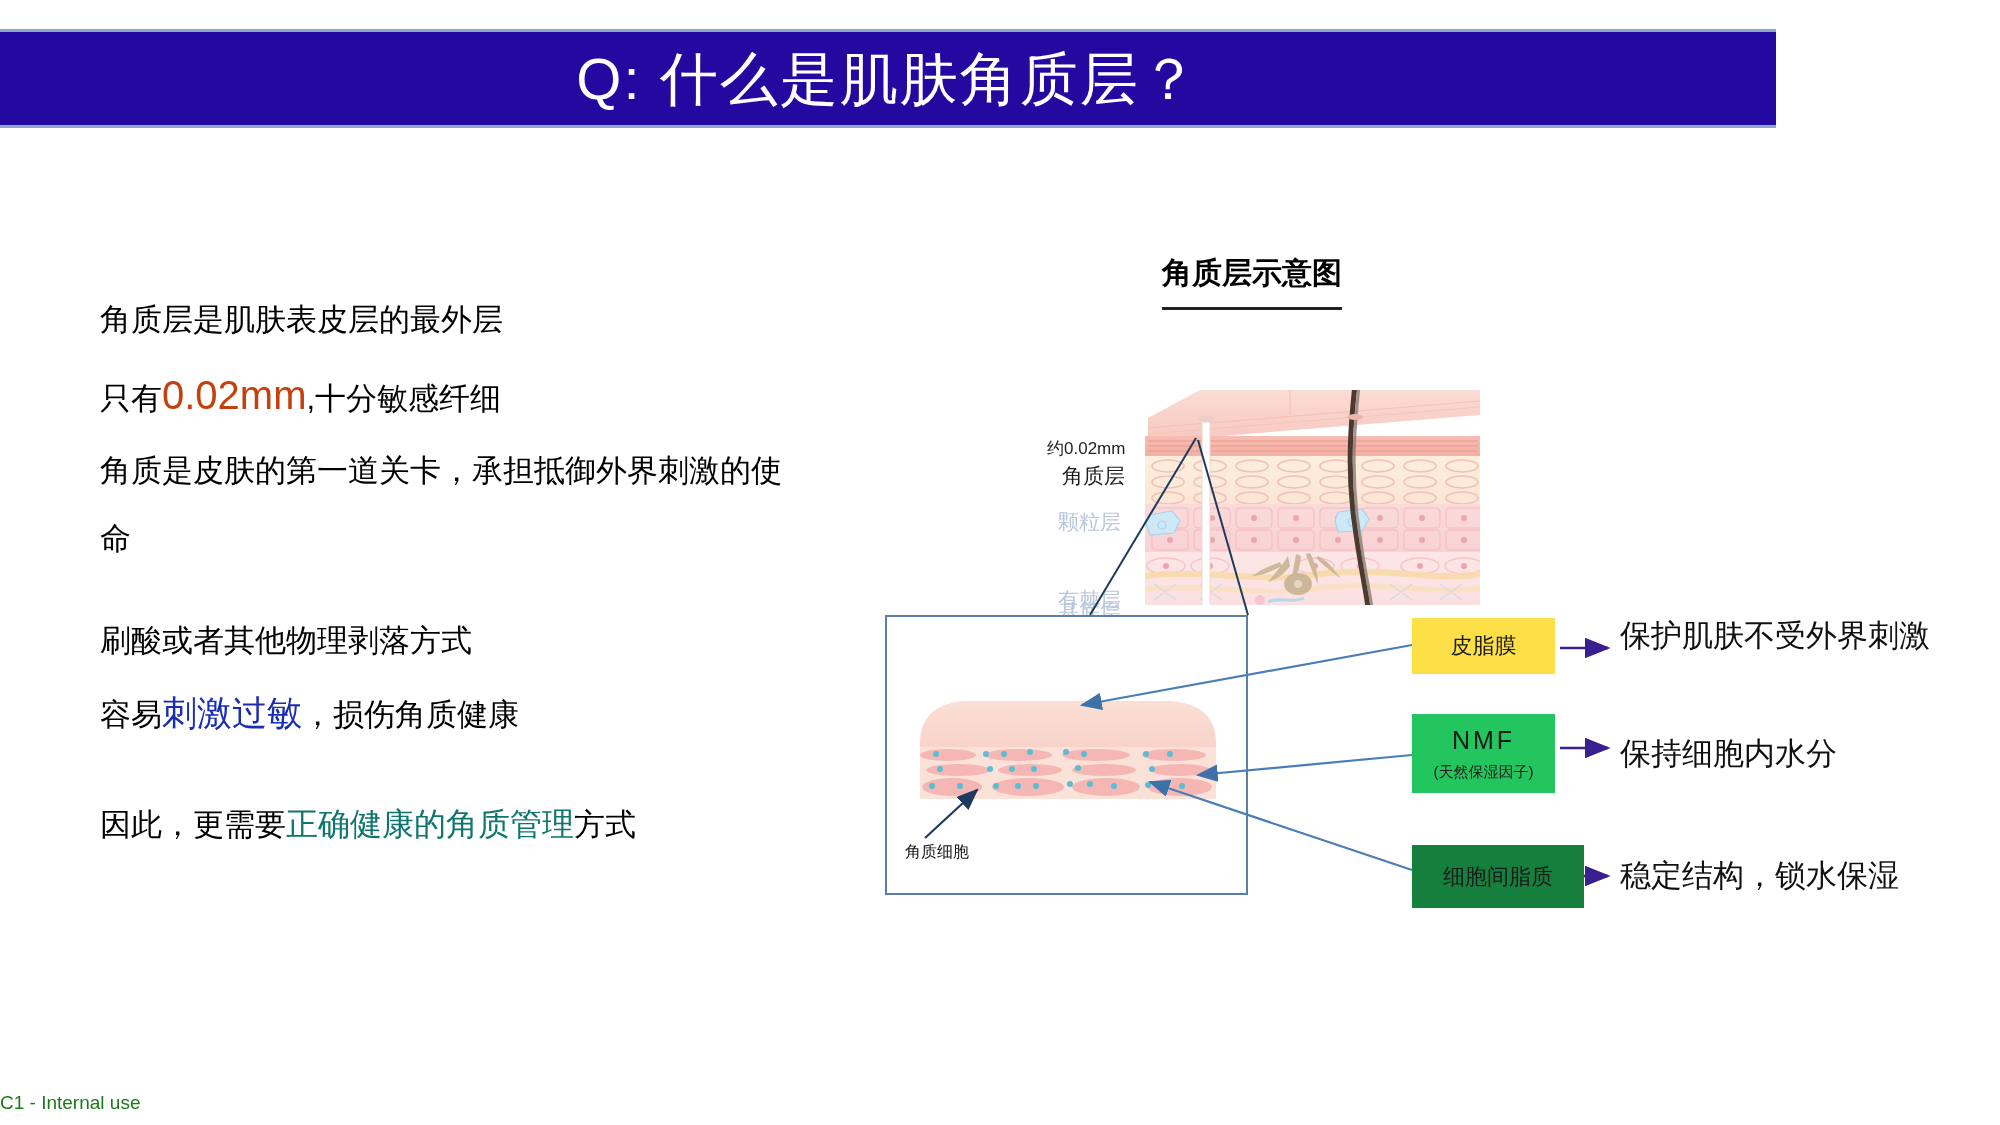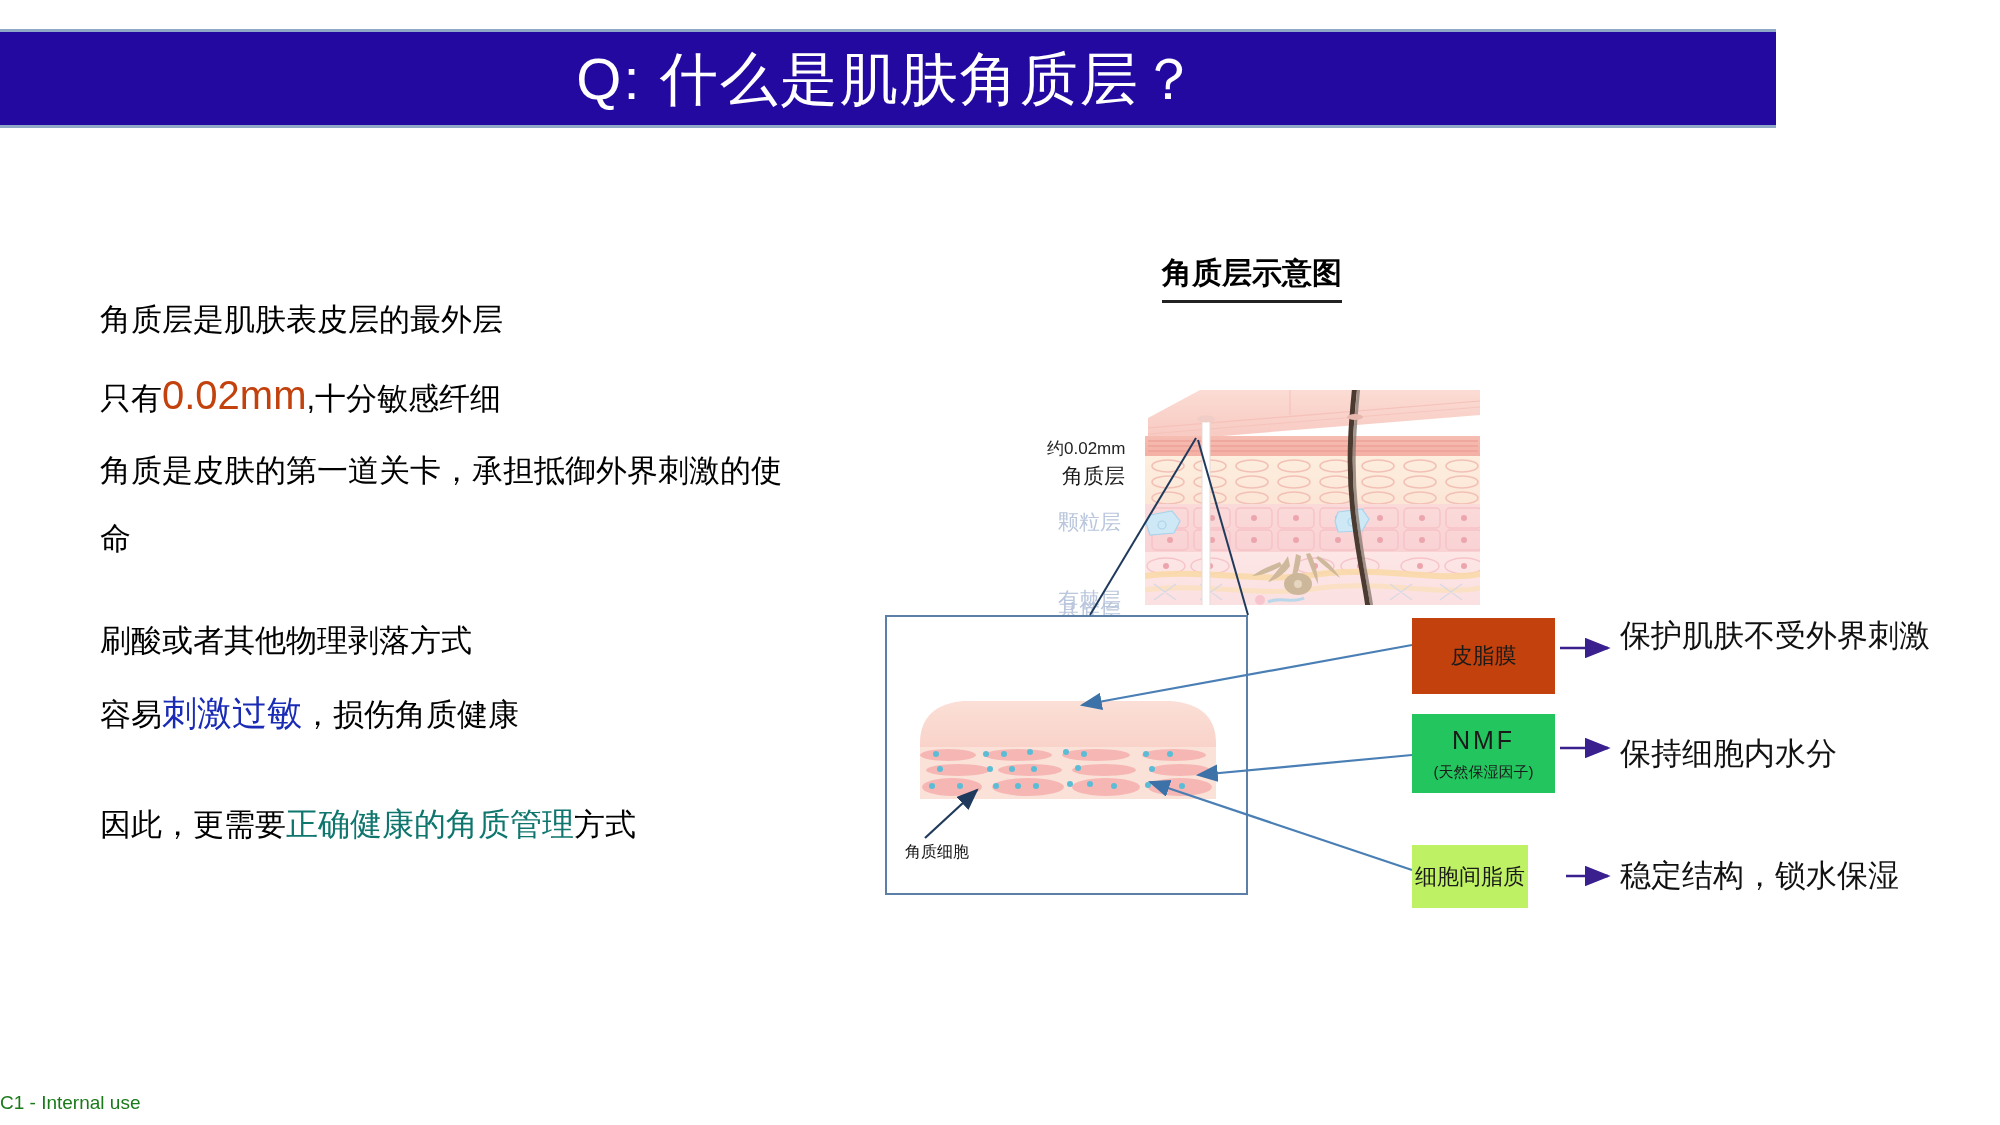--- a/index.html
+++ b/index.html
@@ -72,21 +72,21 @@
 
   
   #diagram-title {
     position: absolute;
     left: 1162px;
     top: 255px;
     font-size: 30px;
     font-weight: bold;
     color: #000000;
     border-bottom: 3px solid #222;
-    padding-bottom: 9px;
+    padding-bottom: 16px;
     line-height: 1.2;
   }
 
   
   #skin-block {
     position: absolute;
     left: 1140px;
     top: 370px;
     width: 345px;
     height: 245px;
@@ -139,33 +139,33 @@
     position: absolute;
     box-sizing: border-box;
     display: flex;
     flex-direction: column;
     align-items: center;
     justify-content: center;
     text-align: center;
     color: #1a1a1a;
   }
   #box-sebum {
-    left: 1412px; top: 618px; width: 143px; height: 76px;
-    background: #c2410c;
+    left: 1412px; top: 618px; width: 143px; height: 56px;
+    background: #fde047;
     font-size: 22px;
   }
   #box-nmf {
     left: 1412px; top: 714px; width: 143px; height: 79px;
     background: #22c55e;
   }
   #box-nmf .nmf-main { font-size: 25px; letter-spacing: 3px; }
   #box-nmf .nmf-sub  { font-size: 15px; margin-top: 8px; }
   #box-lipid {
-    left: 1412px; top: 845px; width: 116px; height: 63px;
-    background: #bef264;
+    left: 1412px; top: 845px; width: 172px; height: 63px;
+    background: #15803d;
     font-size: 22px;
     text-align: right;
   }
 
   
   .explain {
     position: absolute;
     font-size: 31px;
     color: #111;
     white-space: nowrap;

